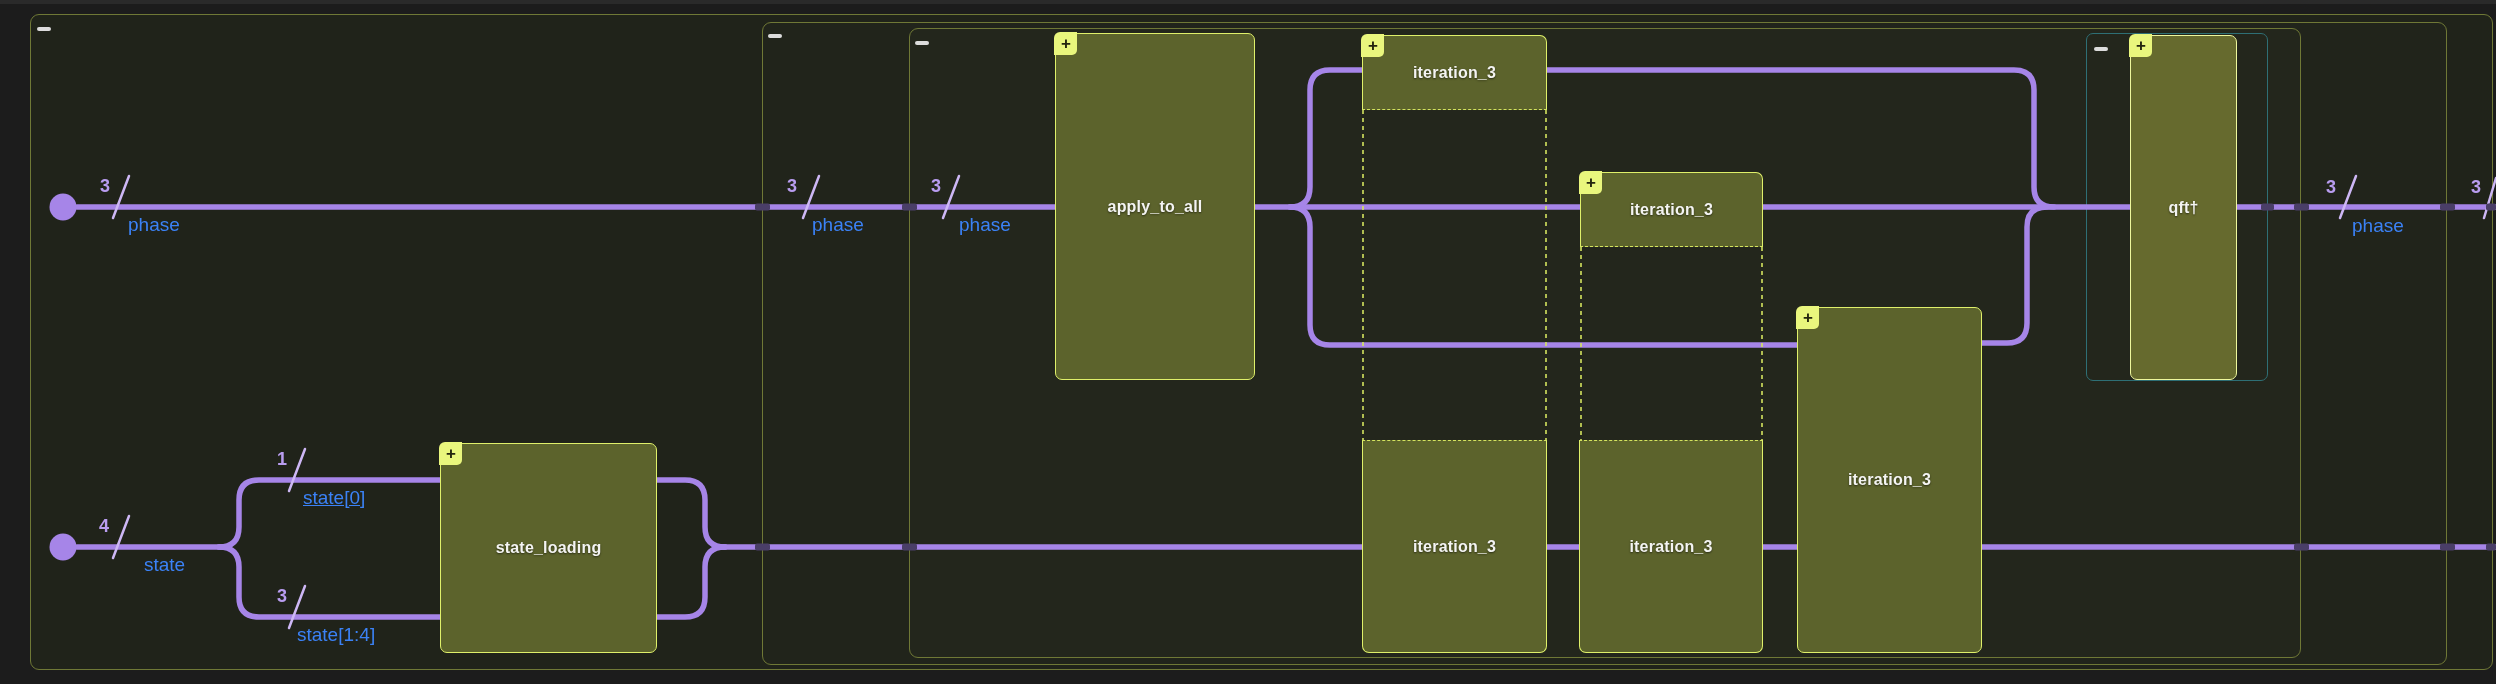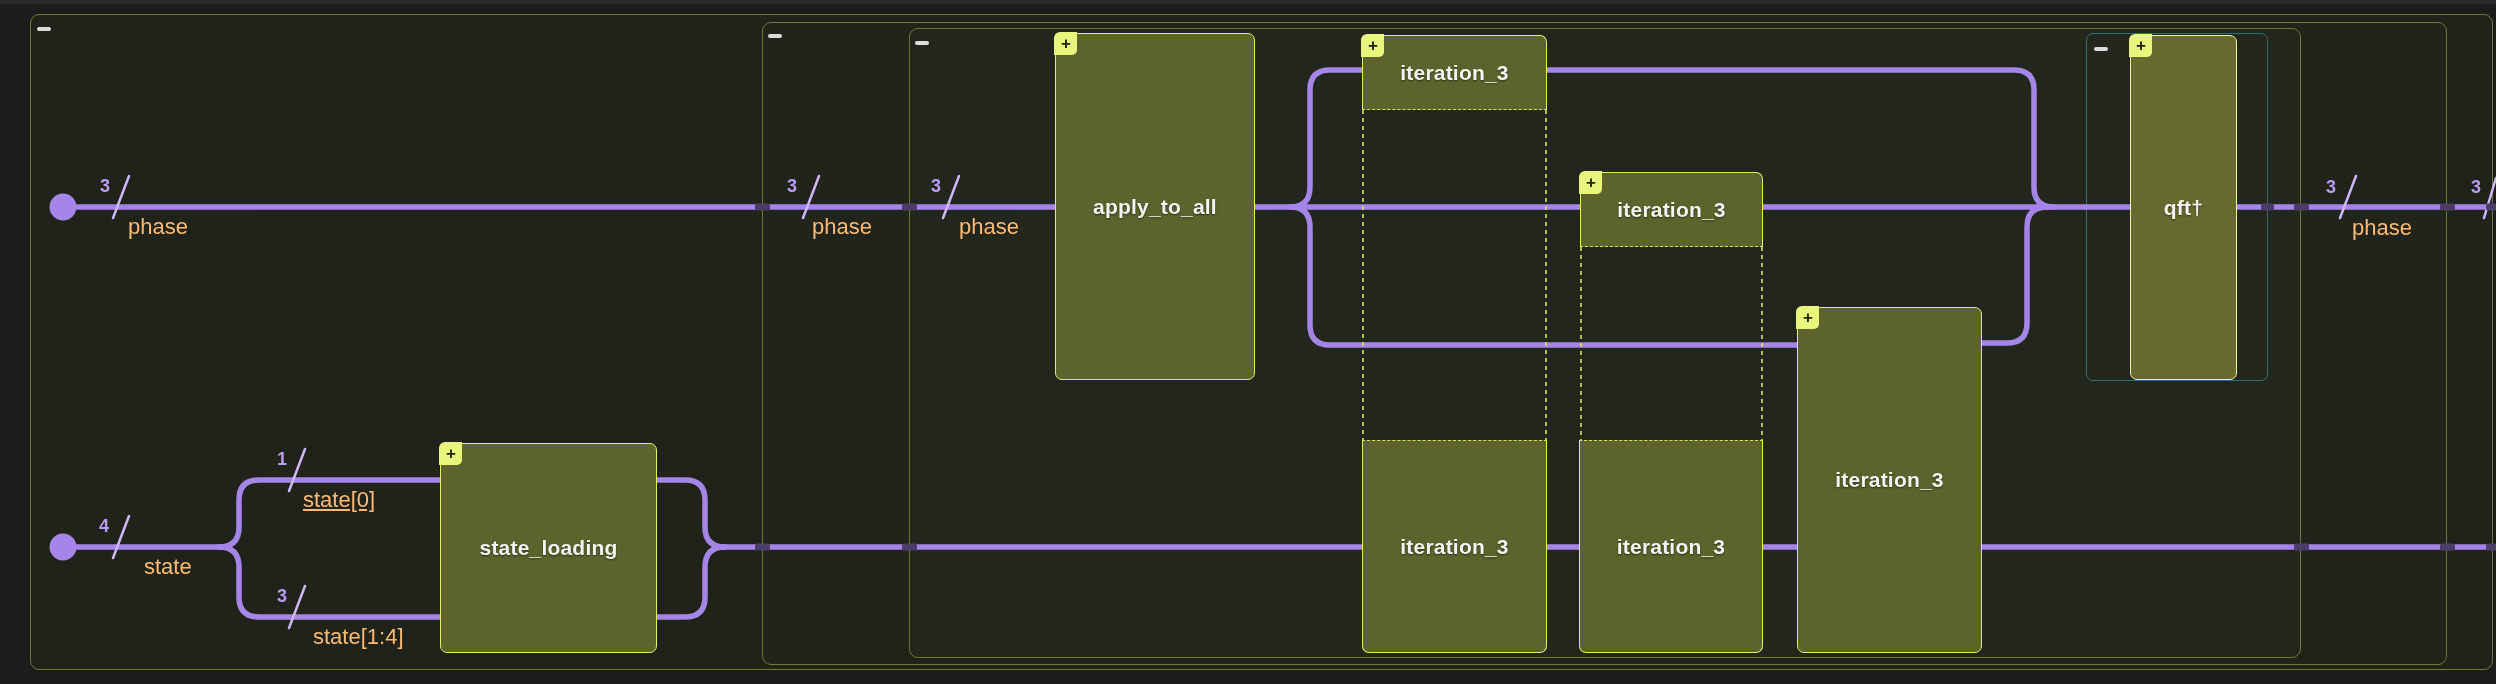--- a/index.html
+++ b/index.html
@@ -15,31 +15,31 @@
   .scope.lvl2{background:#21241b;}
   .scope.lvl3{background:#23261c;}
   .scope.teal{border-color:#2e6f75;background:transparent;border-radius:7px;}
   .collapse-btn{position:absolute;width:16px;height:10px;cursor:pointer;z-index:6;}
   .collapse-btn::after{content:"";position:absolute;left:0;top:3px;width:14px;height:3.5px;background:#dcdcdc;border-radius:2px;}
   
   #wires{position:absolute;left:0;top:0;z-index:2;}
   
   .gate{position:absolute;background:#5c632c;border:1.6px solid #dff06a;border-radius:7px;
         display:flex;align-items:center;justify-content:center;z-index:4;box-sizing:border-box;cursor:pointer;}
-  .gate .glabel{color:#f4f4f2;font-weight:bold;font-size:21px;letter-spacing:.2px;
+  .gate .glabel{color:#f4f4f2;font-weight:bold;font-size:16px;letter-spacing:.2px;
         text-shadow:0 1px 2px rgba(0,0,0,.55);white-space:nowrap;}
   .gate.cut-bottom{border-bottom:1.6px dashed #d4e45f;border-radius:7px 7px 0 0;}
   .gate.cut-top{border-top:1.6px dashed #d4e45f;border-radius:0 0 7px 7px;}
   .gate.qft{background:#666a2e;border-color:#eef79d;}
   .badge{position:absolute;left:-1.6px;top:-1.6px;width:23px;height:23px;background:#e9f67d;
         color:#23250f;font-size:17px;font-weight:bold;line-height:23px;text-align:center;
         border-radius:6px 0 5px 0;cursor:pointer;z-index:5;}
   
   .busnum{position:absolute;color:#b99df0;font-size:18px;font-weight:bold;z-index:5;white-space:nowrap;}
-  .busname{position:absolute;color:#fdba74;font-size:22px;z-index:5;white-space:nowrap;}
+  .busname{position:absolute;color:#3b82f6;font-size:19px;z-index:5;white-space:nowrap;}
 </style>
 </head>
 <body>
 
 <div id="stage">
   <div class="topstrip"></div>
 
   <div class="scope lvl1" style="left:30px;top:14px;width:2463px;height:656px;"></div>
   <div class="scope lvl2" style="left:762px;top:22px;width:1685px;height:643px;"></div>
   <div class="scope lvl3" style="left:909px;top:28px;width:1392px;height:630px;"></div>
@@ -144,21 +144,21 @@
   <span class="busnum" style="left:100px;top:176px;">3</span>
   <span class="busname" style="left:128px;top:214px;">phase</span>
 
   <span class="busnum" style="left:99px;top:516px;">4</span>
   <span class="busname" style="left:144px;top:554px;">state</span>
 
   <span class="busnum" style="left:277px;top:449px;">1</span>
   <span class="busname" style="left:303px;top:487px;text-decoration:underline;">state[0]</span>
 
   <span class="busnum" style="left:277px;top:586px;">3</span>
-  <span class="busname" style="left:313px;top:624px;text-align:right;">state[1:4]</span>
+  <span class="busname" style="left:297px;top:624px;text-align:right;">state[1:4]</span>
 
   <span class="busnum" style="left:787px;top:176px;">3</span>
   <span class="busname" style="left:812px;top:214px;">phase</span>
 
   <span class="busnum" style="left:931px;top:176px;">3</span>
   <span class="busname" style="left:959px;top:214px;">phase</span>
 
   <span class="busnum" style="left:2326px;top:177px;">3</span>
   <span class="busname" style="left:2352px;top:215px;">phase</span>
 

